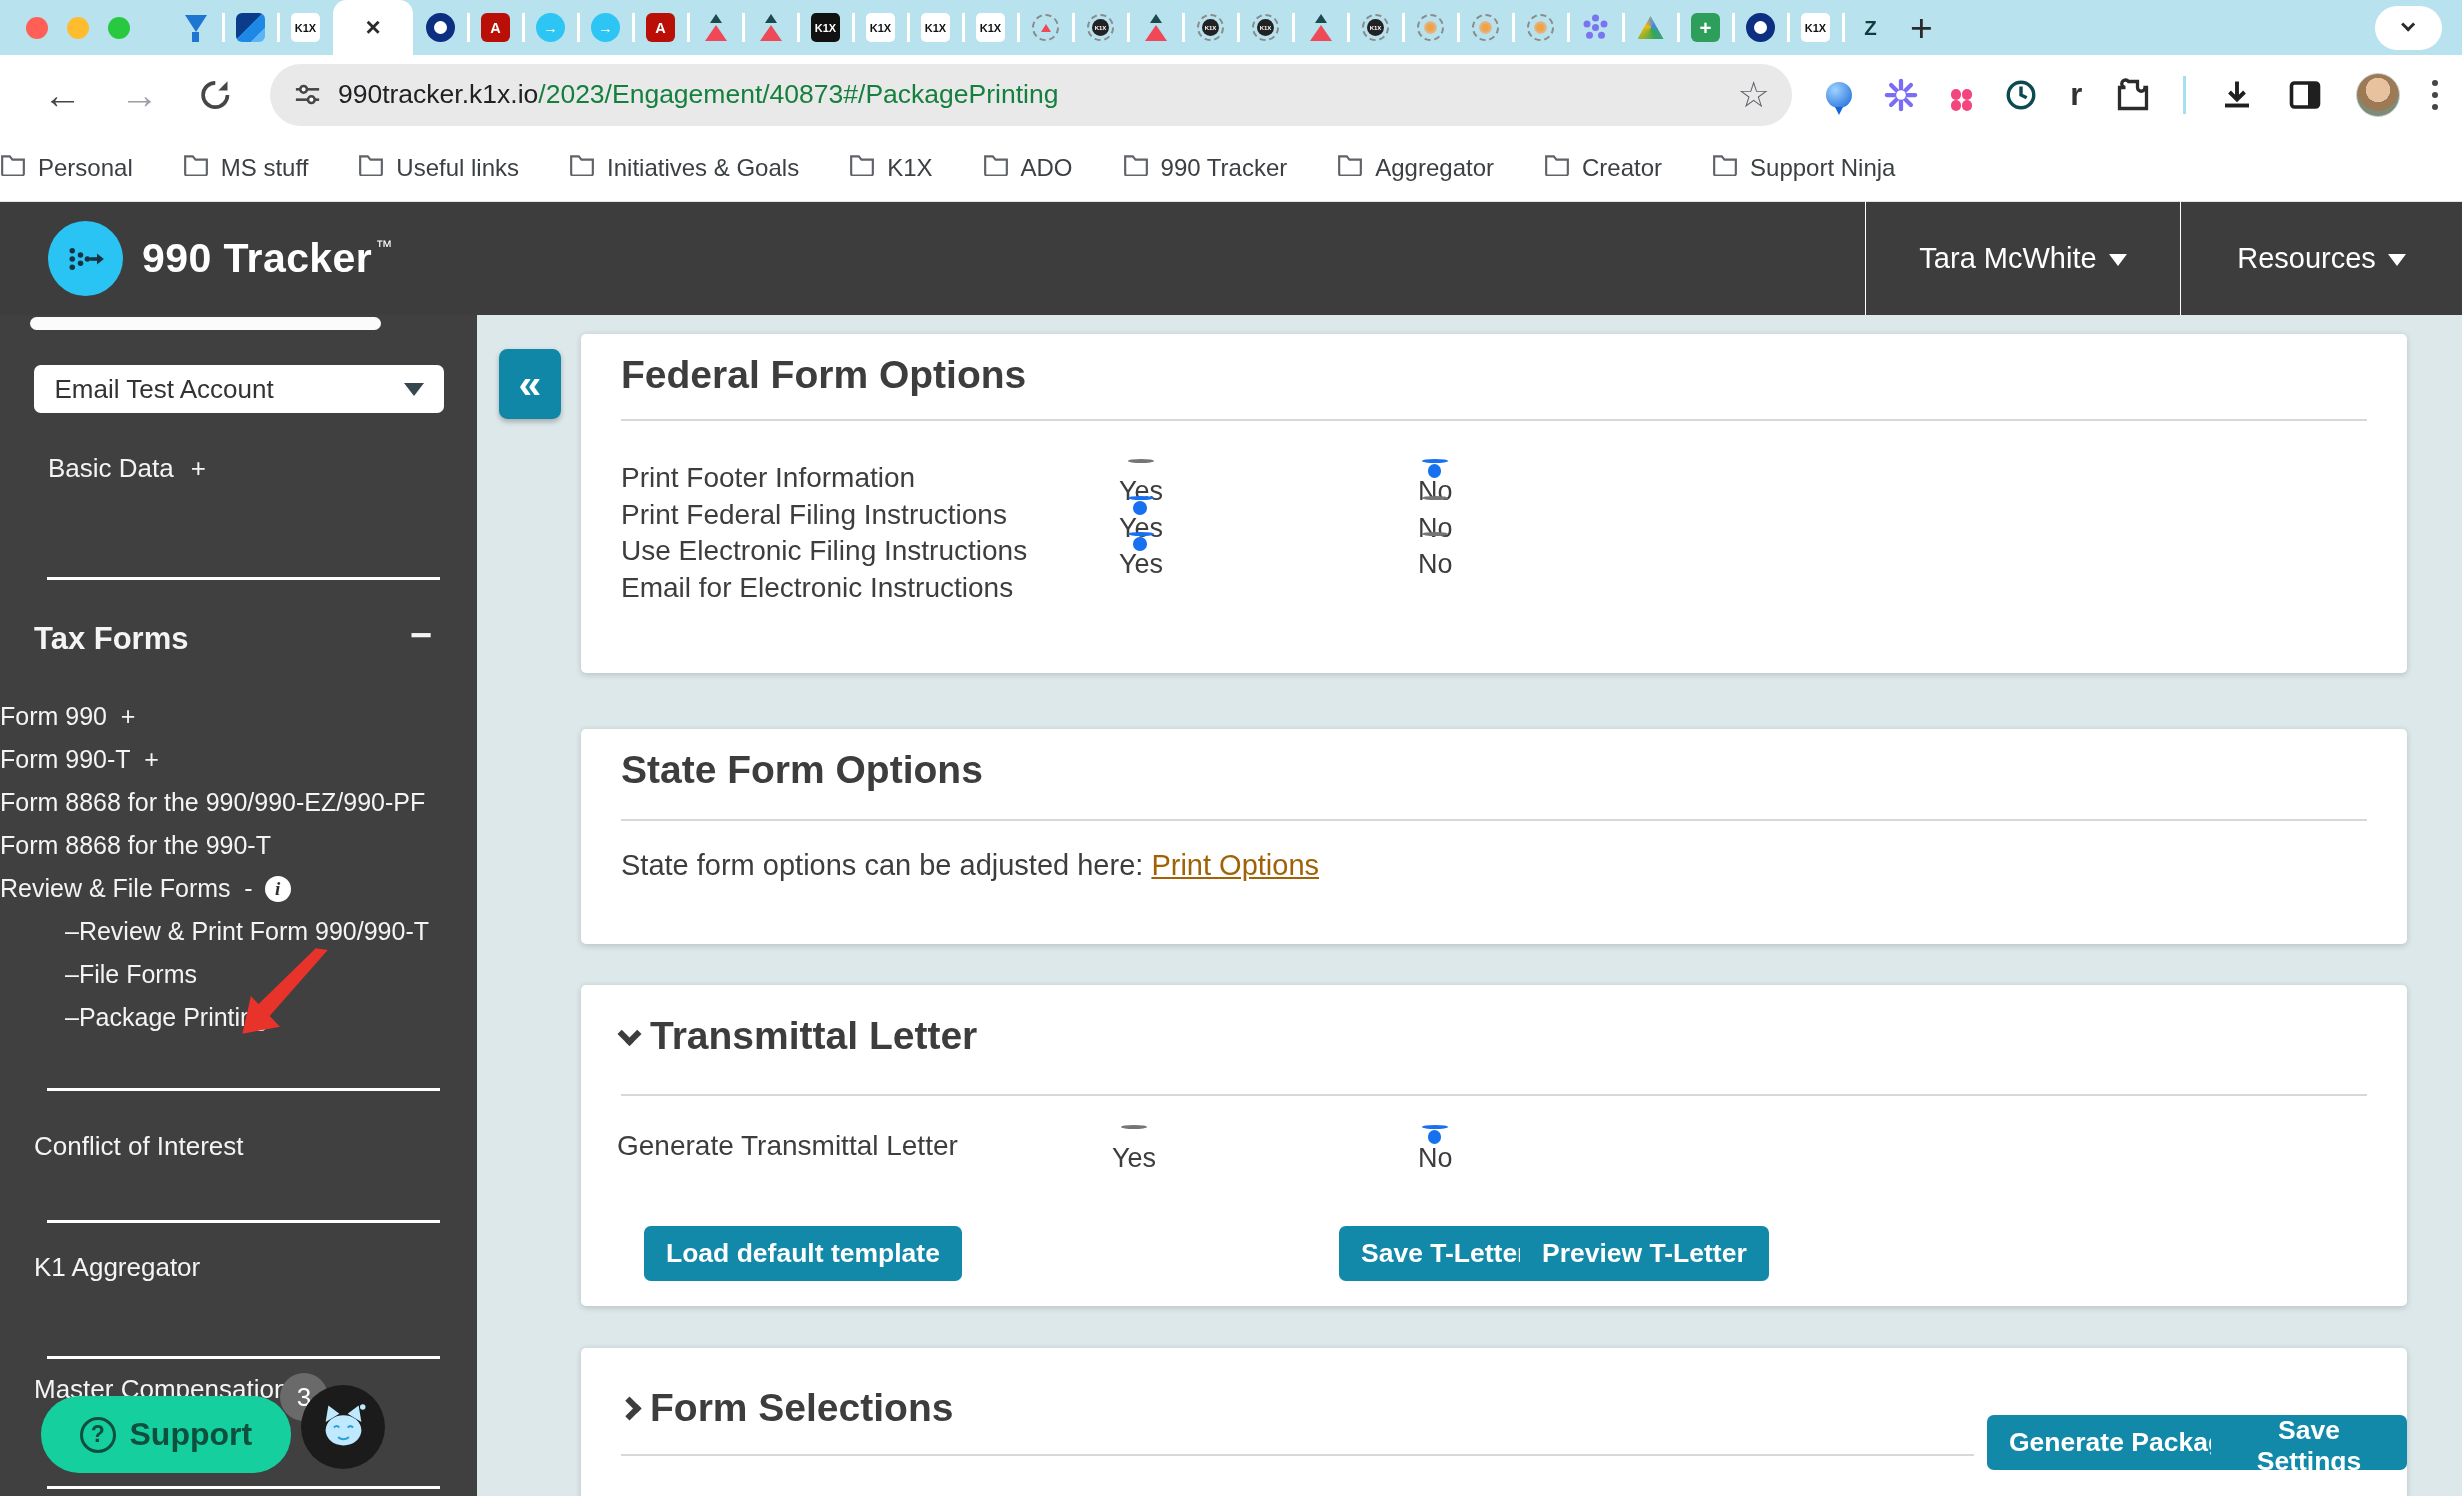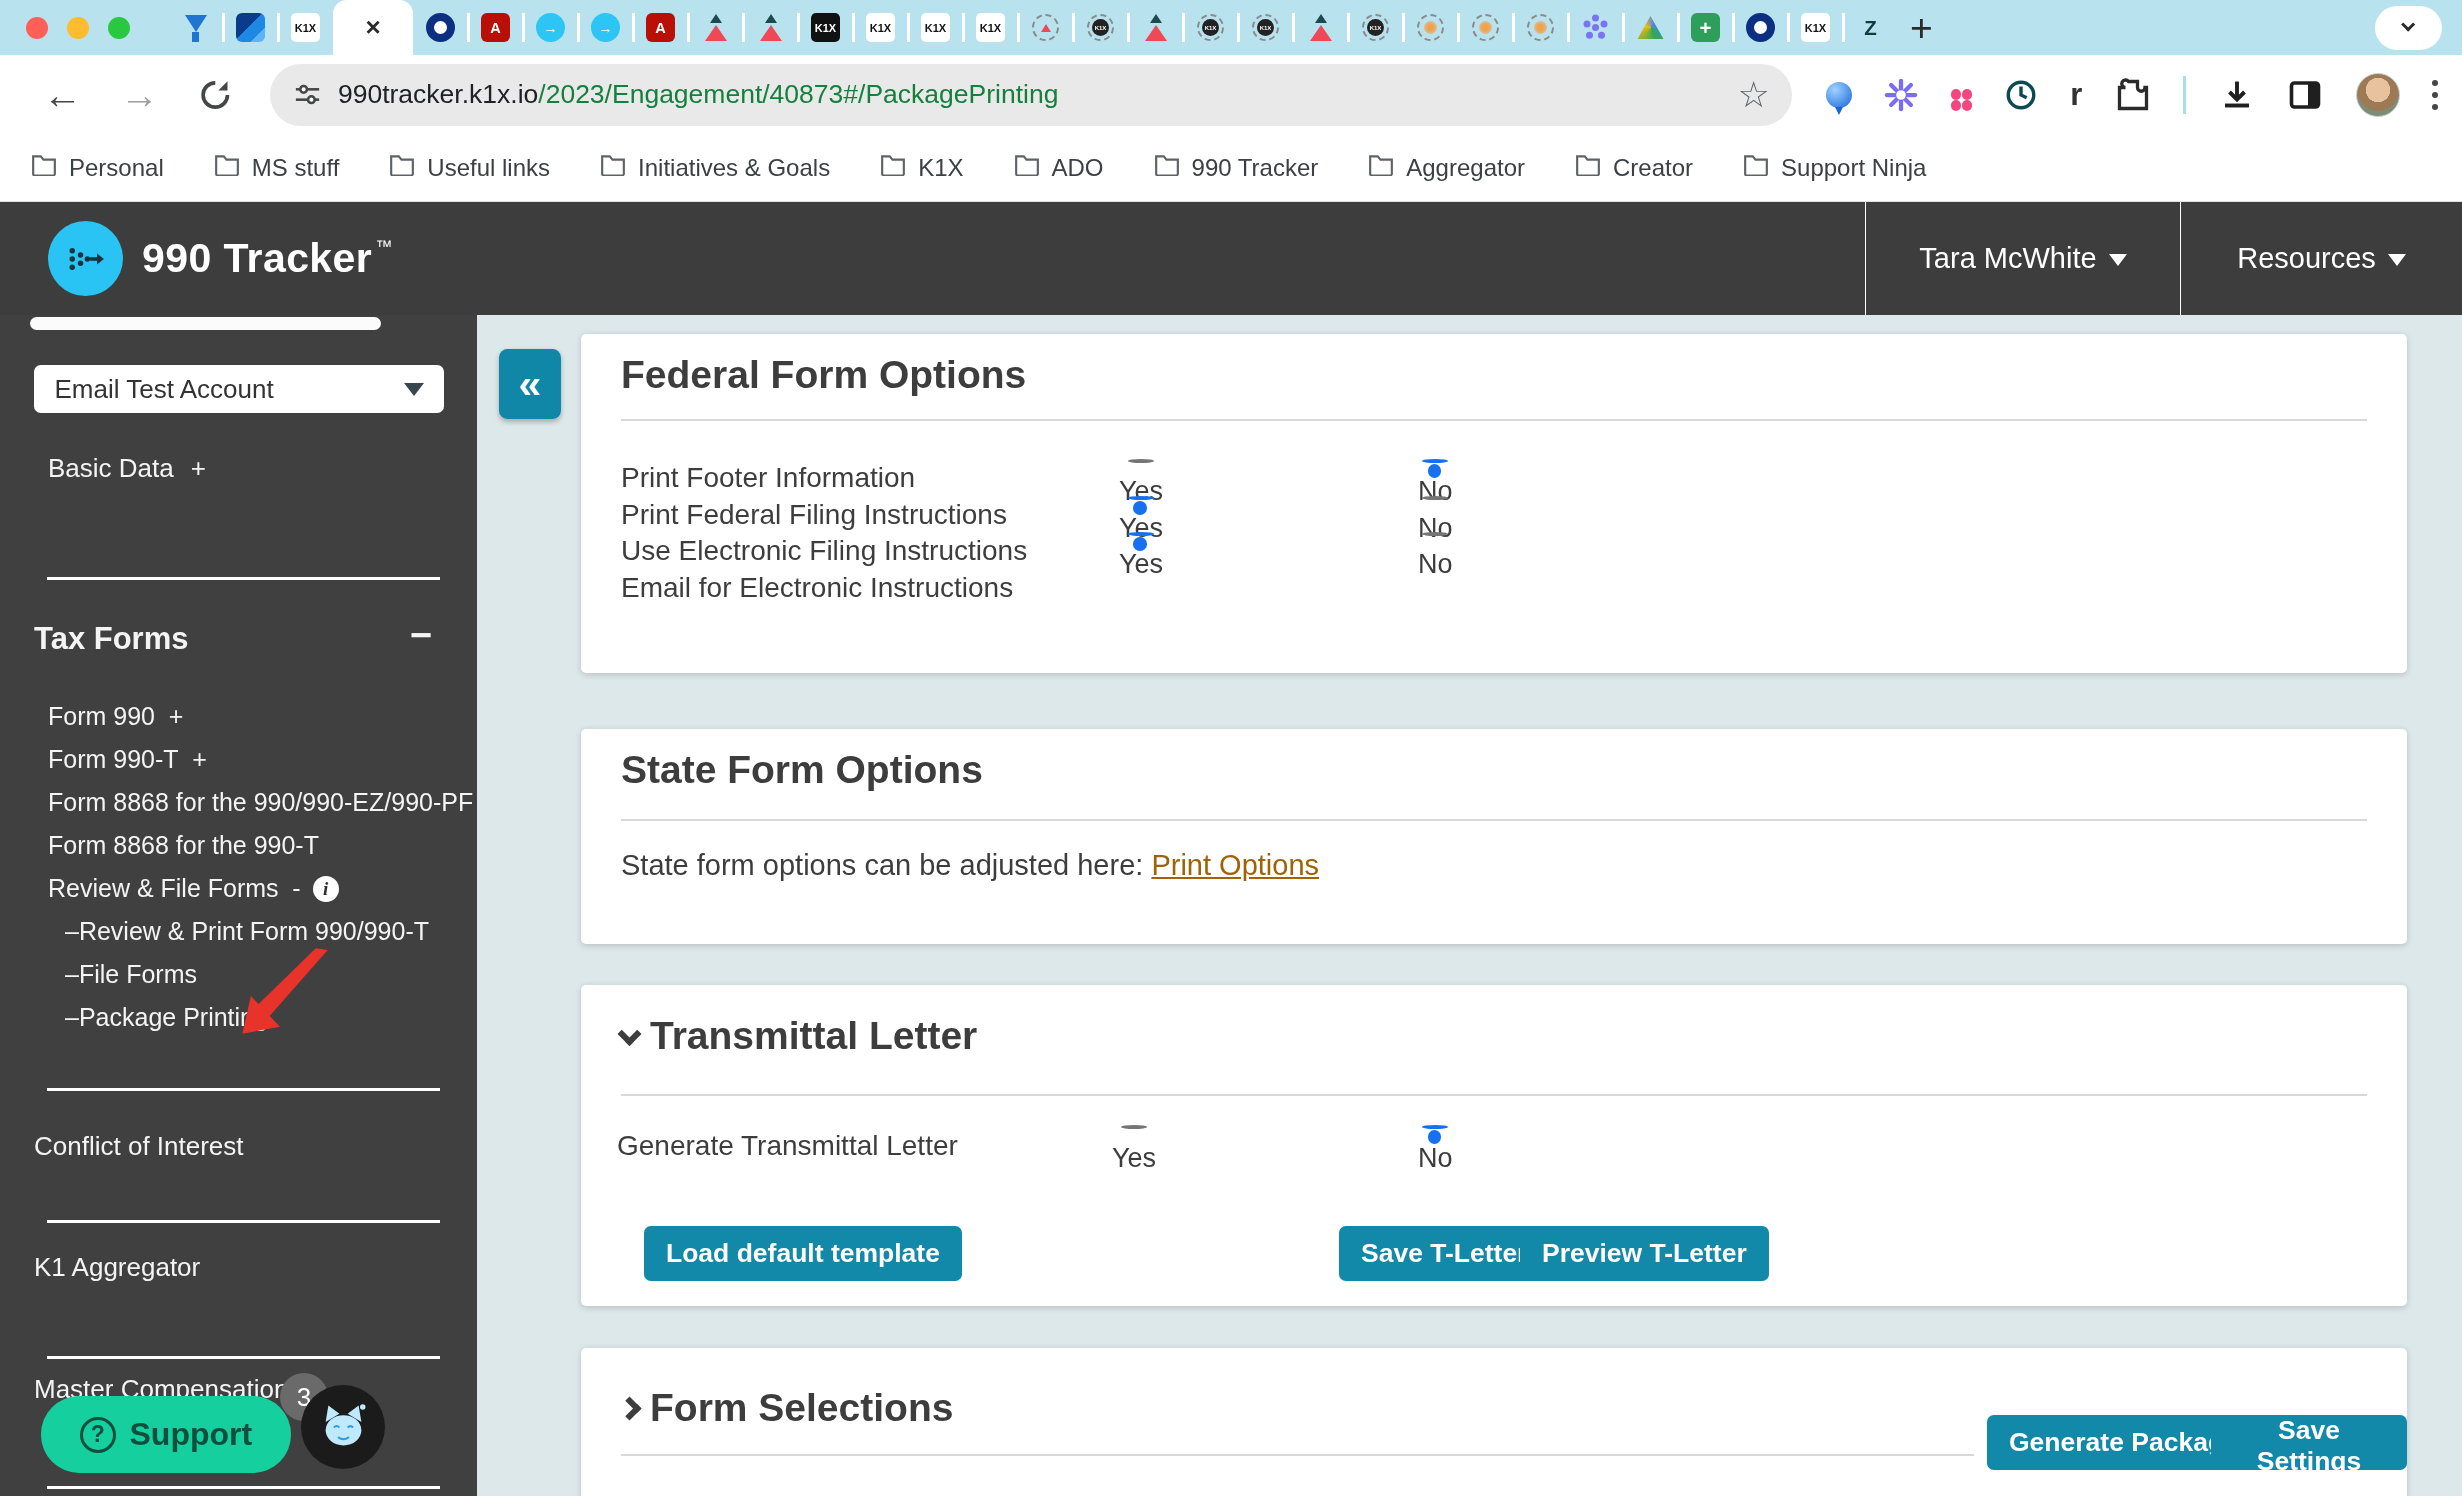--- a/index.html
+++ b/index.html
@@ -53,21 +53,21 @@
   .exticons { display:flex; align-items:center; gap:32.5px; margin-left:34px; }
   .balloon { width:26px; height:26px; border-radius:50%; background:radial-gradient(circle at 35% 30%,#9fd2ff,#1565d8); position:relative; }
   .balloon::after { content:""; position:absolute; left:9.4px; bottom:-7.7px; border-left:4.3px solid transparent; border-right:4.3px solid transparent; border-top:8.5px solid #1565d8; }
   .rletter { font-size:31px; font-weight:700; color:#333; }
   .vdiv { width:2.6px; height:38px; background:#a5dff0; }
   .dots3 { display:flex; flex-direction:column; gap:6px; }
   .dots3 i { width:6px; height:6px; border-radius:50%; background:#454746; }
   .avatar { width:44px; height:44px; border-radius:50%; background:radial-gradient(circle at 50% 38%,#e8c29e 36%,#9c7a56 37% 62%,#7b8c77 63%); border:0.9px solid #c9c9c9; }
 
   
-  .bookmarks { height:68px; background:#fff; display:flex; align-items:center; padding-left:31px; gap:50px; border-bottom:1.7px solid #e3e3e3; }
+  .bookmarks { height:68px; background:#fff; display:flex; align-items:center; gap:50px; border-bottom:1.7px solid #e3e3e3; }
   .bm { display:flex; align-items:center; gap:12px; }
   .bm span { font-size:24px; color:#3c4043; }
 
   
   .appheader { height:113px; background:#3d3d3d; display:flex; align-items:center; position:relative; }
   .brand { display:flex; align-items:center; margin-left:48px; }
   .logo { width:75px; height:75px; border-radius:50%; background:#29c4f3; display:flex; align-items:center; justify-content:center; }
   .brandname { color:#fff; font-size:41px; font-weight:700; margin-left:19px; letter-spacing:0.4px; }
   .brand sup { color:#fff; font-size:17px; margin-left:3.4px; margin-top:-24px; }
   .menus { position:absolute; right:0; top:0; height:113px; display:flex; }
@@ -81,21 +81,21 @@
   .sidebar { position:absolute; left:0; top:0; width:477px; height:1182px; background:#404040; color:#f4f4f4; overflow:hidden; }
   .scrollnub { position:absolute; left:30px; top:1.7px; width:351px; height:13px; border-radius:6.8px; background:#fbfbfb; }
   .acct { position:absolute; left:34px; top:50px; width:410px; height:48px; background:#fff; border-radius:6.8px; display:flex; align-items:center; padding:0 20.5px; color:#333; font-size:26px; }
   .selcaret { margin-left:auto; width:0; height:0; border-left:10.3px solid transparent; border-right:10.3px solid transparent; border-top:13.7px solid #36474f; }
   .sideitem { position:absolute; left:48px; font-size:26px; height:41px; line-height:41px; white-space:nowrap; }
   .sfx { margin-left:17px; }
   .sdiv { position:absolute; left:47px; width:393px; height:2.6px; background:#fff; }
   .taxhead { position:absolute; left:34px; top:304px; width:410px; font-size:31px; font-weight:700; height:39px; line-height:39px; }
   .minus { position:absolute; right:12px; top:-3.4px; font-size:38px; font-weight:700; }
   .taxitems { position:absolute; left:0; top:380px; width:477px; }
-  .titem { font-size:25px; height:43px; line-height:43px; padding-left:48px; white-space:nowrap; display:flex; align-items:center; }
+  .titem { font-size:25px; height:43px; line-height:43px; white-space:nowrap; display:flex; align-items:center; }
   .titem.ind { padding-left:65px; }
   .titem .sfx { margin-left:13.7px; }
   .info { width:26px; height:26px; border-radius:50%; background:#fff; color:#2e2e2e; font:italic 700 19px "Liberation Serif",serif; display:inline-flex; align-items:center; justify-content:center; margin-left:12px; }
   .redarrow { position:absolute; left:227px; top:633px; }
   .support { position:absolute; left:41px; top:1081px; width:250px; height:77px; background:#16cf9e; border-radius:38px; display:flex; align-items:center; justify-content:center; gap:13.7px; z-index:3; }
   .support .q { width:36px; height:36px; border-radius:50%; border:3.4px solid #0e4f3e; color:#0e4f3e; font-size:23px; font-weight:700; display:flex; align-items:center; justify-content:center; }
   .support .lbl { color:#0e4f3e; font-size:32px; font-weight:700; }
   .badge { position:absolute; left:280px; top:1058px; width:48px; height:48px; border-radius:50%; background:#6a6a6a; color:#fff; font-size:26px; display:flex; align-items:center; justify-content:center; z-index:2; }
   .catavatar { position:absolute; left:301px; top:1070px; width:84px; height:84px; border-radius:50%; background:#1b1b1b; display:flex; align-items:center; justify-content:center; z-index:3; }
 

